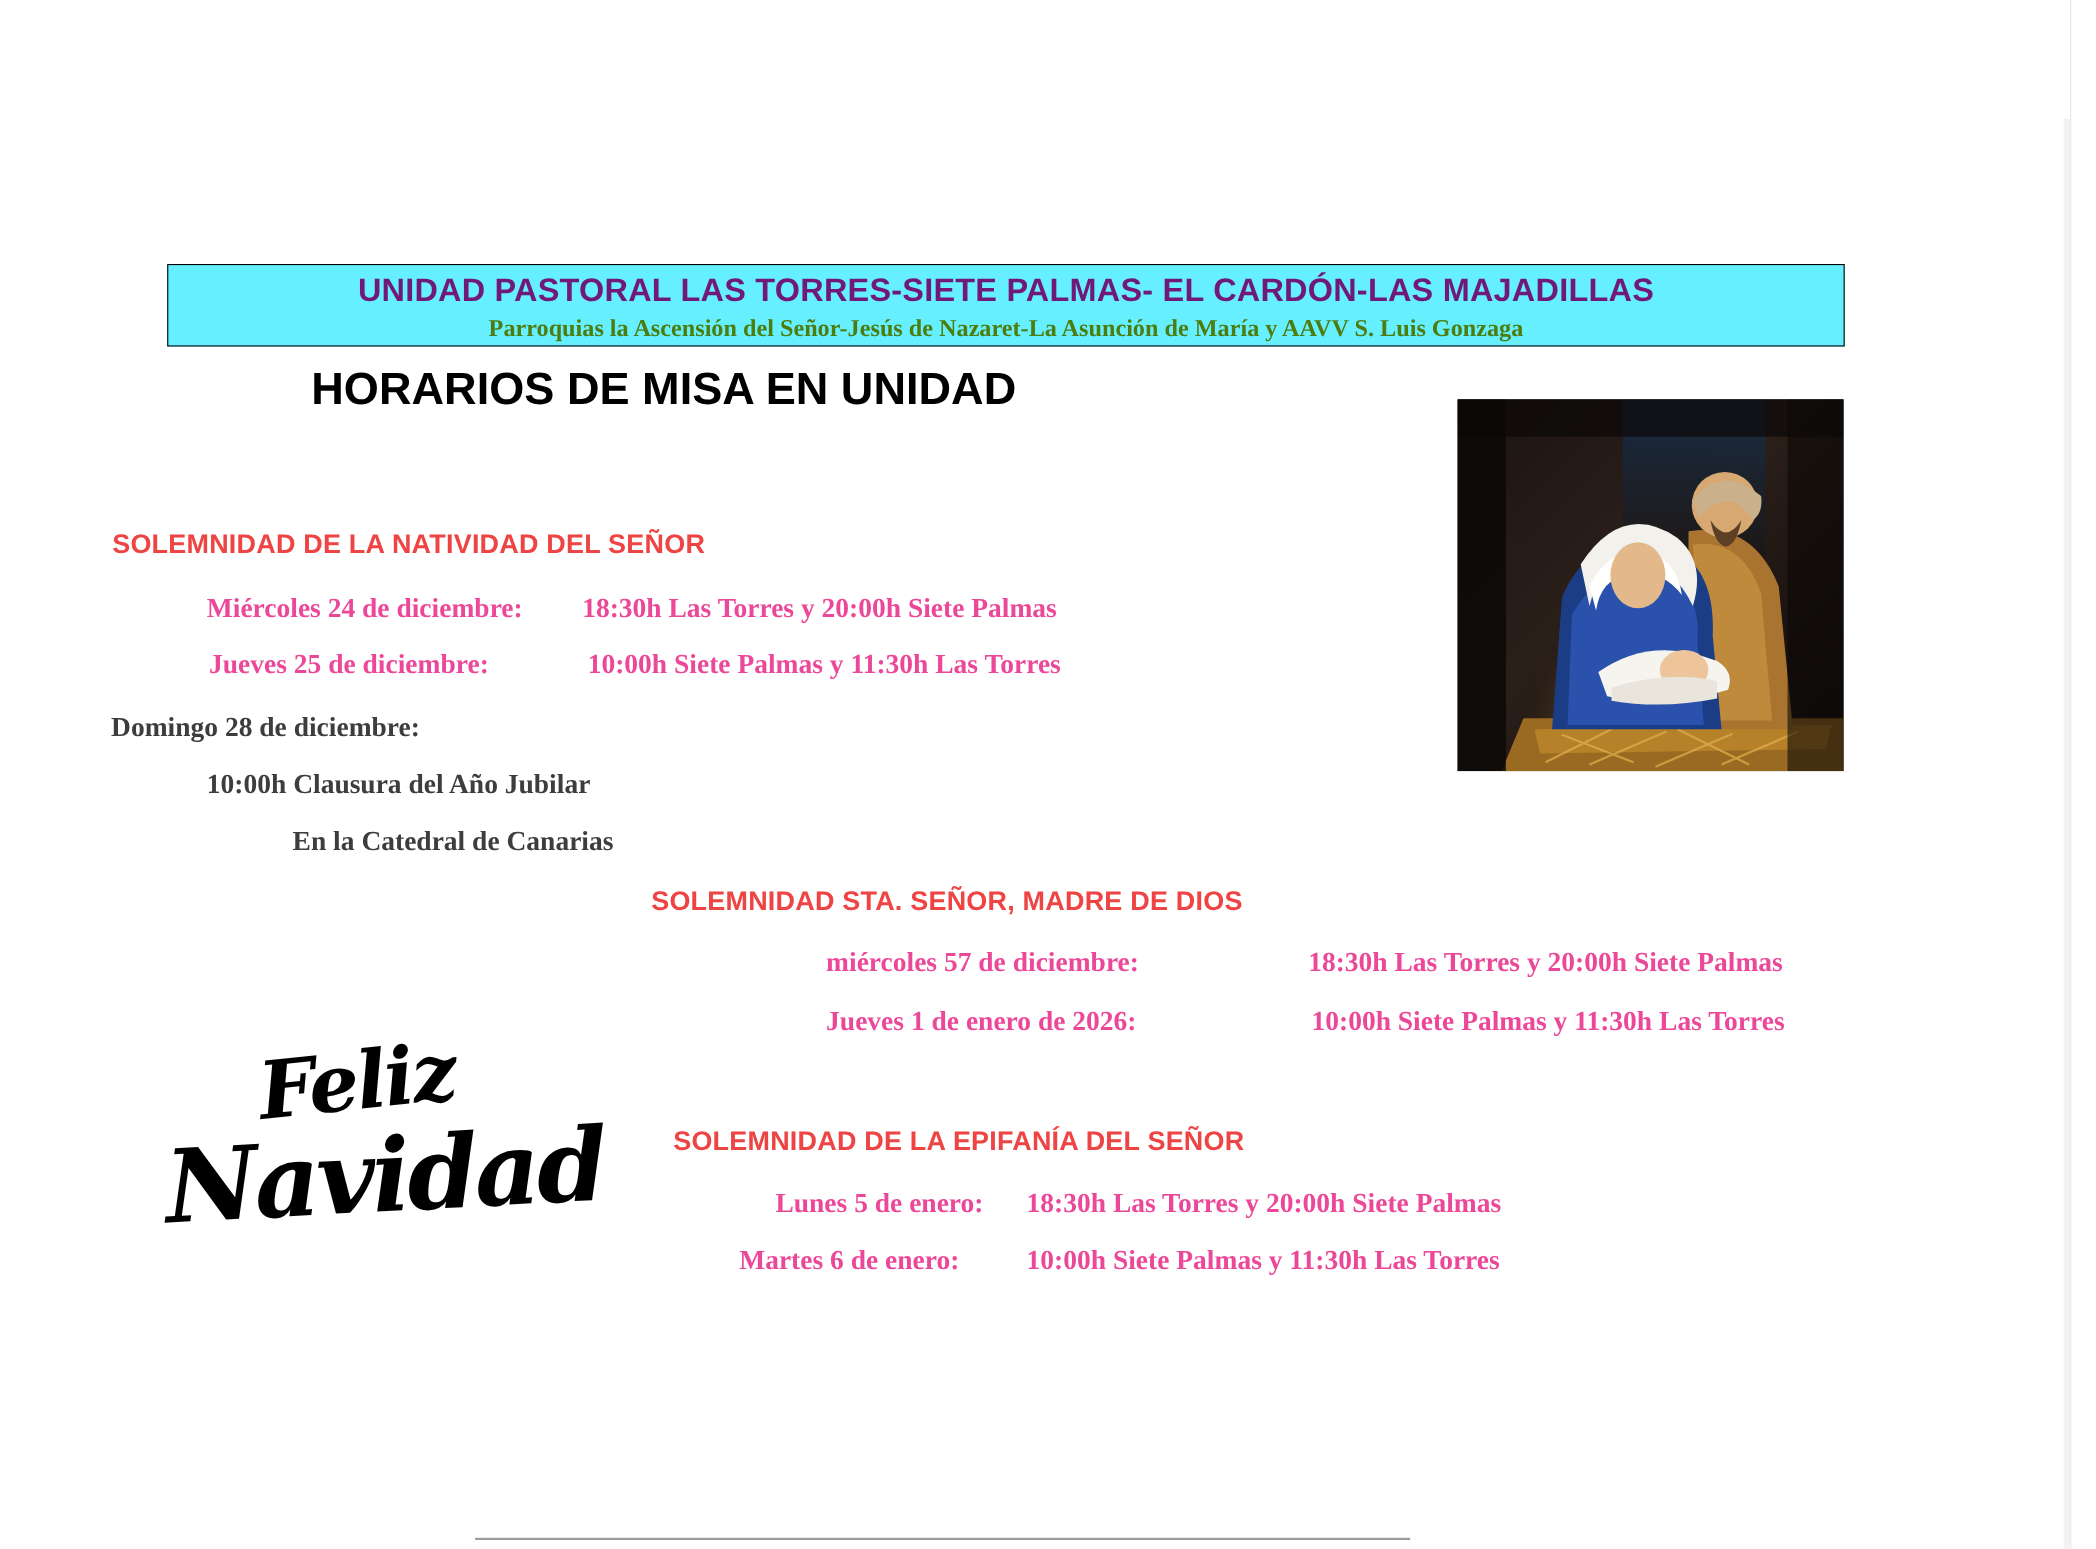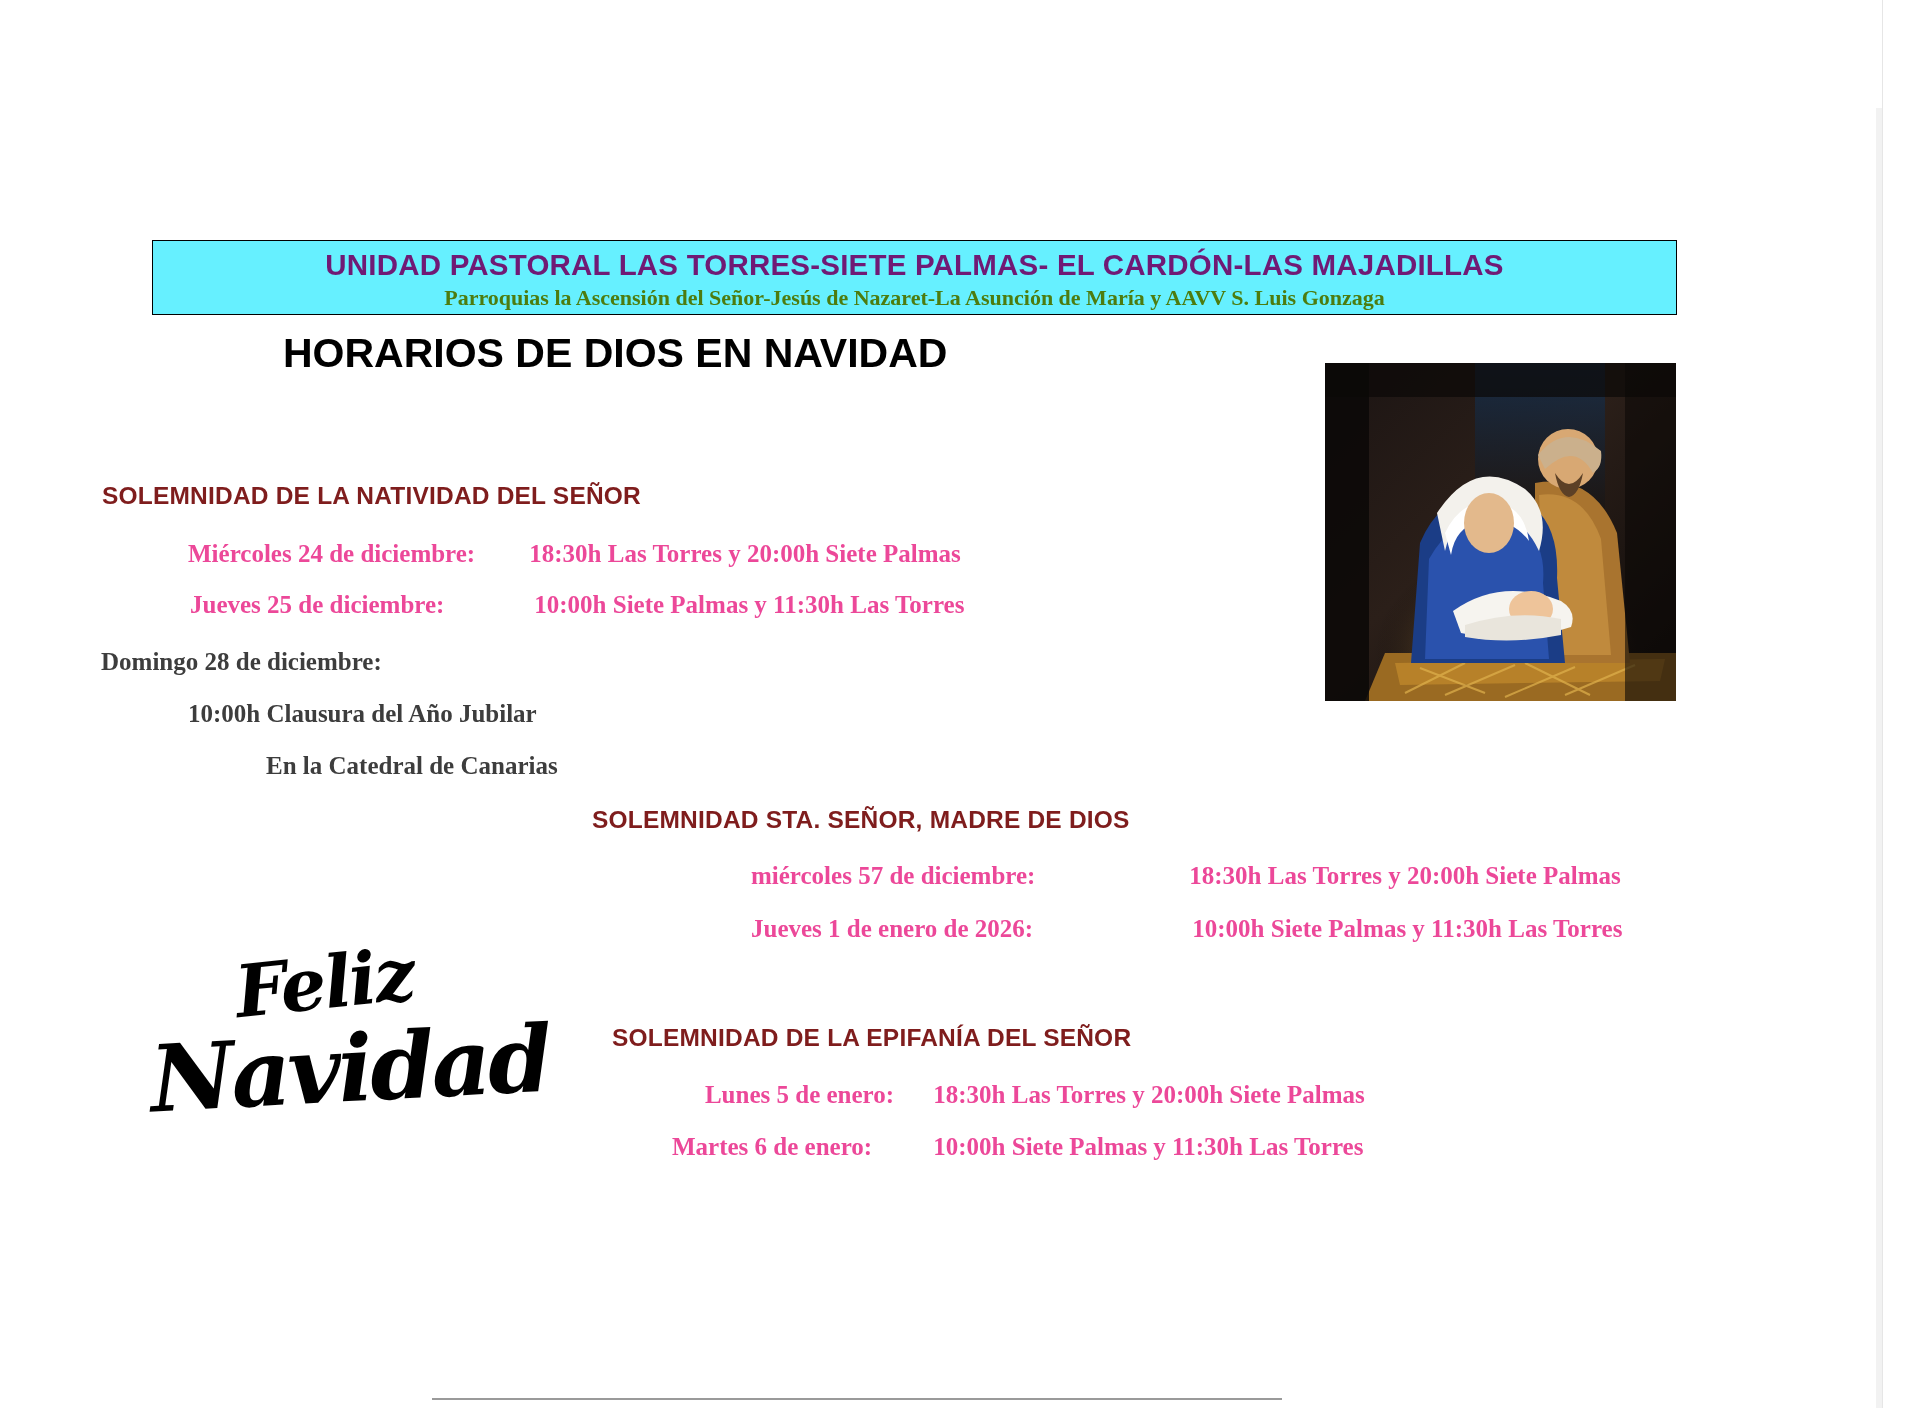--- a/index.html
+++ b/index.html
@@ -93,21 +93,21 @@
     color: #000000;
     white-space: nowrap;
   }
 
   
   .section-head {
     position: absolute;
     font-family: "Liberation Sans", sans-serif;
     font-weight: bold;
     font-size: 24.5px;
-    color: #7f1d1d;
+    color: #ef4444;
     white-space: nowrap;
     letter-spacing: 0.2px;
   }
 
   
   .sched {
     position: absolute;
     font-family: "Liberation Serif", serif;
     font-weight: bold;
     font-size: 25px;
@@ -183,21 +183,21 @@
 </head>
 <body>
 
 <div id="page">
 
   <div id="banner">
     <div class="line1">UNIDAD PASTORAL LAS TORRES-SIETE PALMAS- EL CARDÓN-LAS MAJADILLAS</div>
     <div class="line2">Parroquias la Ascensión del Señor-Jesús de Nazaret-La Asunción de María y AAVV S. Luis Gonzaga</div>
   </div>
 
-  <div id="main-title">HORARIOS DE DIOS EN NAVIDAD</div>
+  <div id="main-title">HORARIOS DE MISA EN UNIDAD</div>
 
   <div id="nativity">
     <svg width="351" height="338" viewBox="0 0 351 338" xmlns="http://www.w3.org/2000/svg" aria-hidden="true">
       <defs>
         <linearGradient id="bg" x1="0" y1="0" x2="1" y2="1">
           <stop offset="0%" stop-color="#1b1413"></stop>
           <stop offset="45%" stop-color="#2b1f19"></stop>
           <stop offset="100%" stop-color="#0d0a09"></stop>
         </linearGradient>
         <radialGradient id="glow" cx="52%" cy="70%" r="42%">

